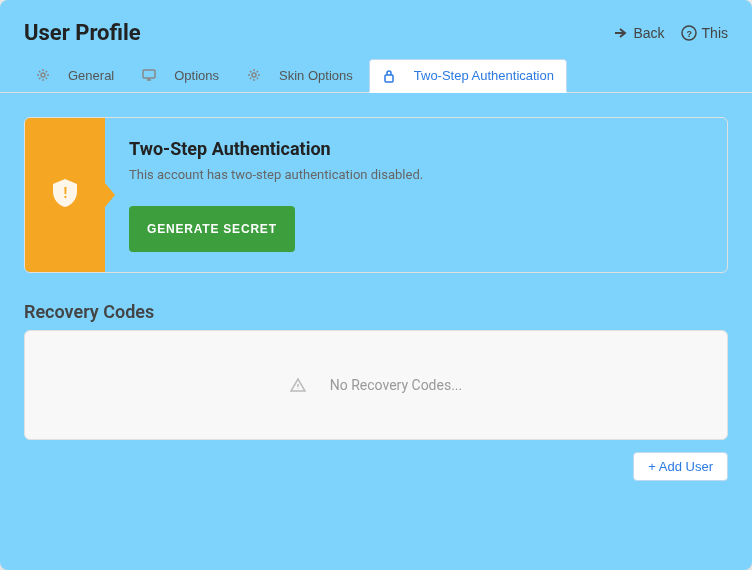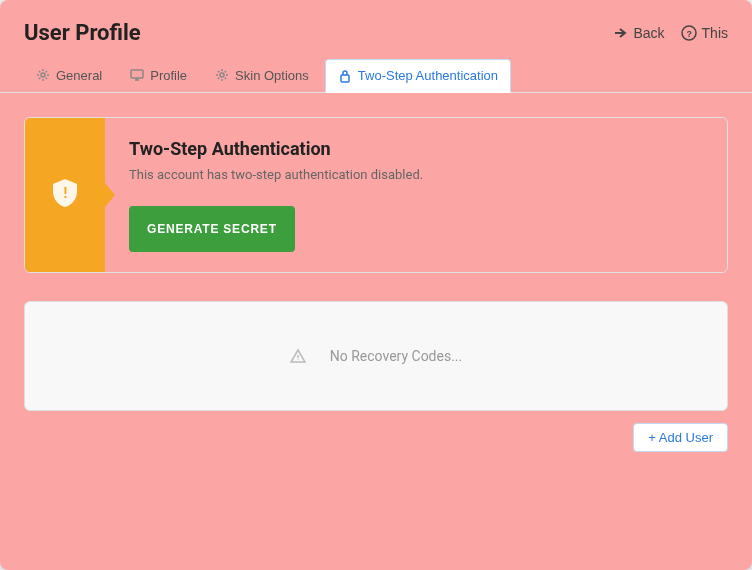--- a/index.html
+++ b/index.html
@@ -7,21 +7,21 @@
       font-family: -apple-system, BlinkMacSystemFont, 'Segoe UI', Roboto, sans-serif;
       background: #f0f0f0;
       display: flex;
       justify-content: center;
       align-items: center;
       min-height: 100vh;
     }
     .window {
       width: 752px;
       min-height: 570px;
-      background: #fca5a5;
+      background: #7dd3fc;
       border-radius: 8px;
       box-shadow: 0 2px 12px rgba(0,0,0,0.15);
       overflow: hidden;
     }
     .header {
       padding: 20px 24px 0 24px;
       border-bottom: 1px solid #e0e0e0;
     }
     .header-top {
       display: flex;
@@ -53,21 +53,21 @@
     .header-action-btn svg {
       width: 16px; height: 16px;
     }
     .tabs {
       display: flex;
       gap: 4px;
     }
     .tab {
       display: flex;
       align-items: center;
-      gap: 6px;
+      gap: 18px;
       padding: 8px 12px;
       font-size: 13px;
       color: #555;
       cursor: pointer;
       border: none;
       background: none;
       border-bottom: 2px solid transparent;
       margin-bottom: -1px;
       border-radius: 4px 4px 0 0;
       text-decoration: none;
@@ -228,21 +228,21 @@
           <circle cx="7" cy="7" r="2"></circle>
           <path d="M7 1v2M7 11v2M1 7h2M11 7h2M2.93 2.93l1.41 1.41M9.66 9.66l1.41 1.41M2.93 11.07l1.41-1.41M9.66 4.34l1.41-1.41"></path>
         </svg>
         <span>General</span>
       </button>
       <button class="tab">
         <svg viewBox="0 0 14 14" fill="none" stroke="#888" stroke-width="1.5">
           <rect x="1" y="2" width="12" height="8" rx="1"></rect>
           <path d="M5 12h4M7 10v2"></path>
         </svg>
-        <span>Profile</span>
+        <span>Options</span>
       </button>
       <button class="tab">
         <svg viewBox="0 0 14 14" fill="none" stroke="#888" stroke-width="1.5">
           <circle cx="7" cy="7" r="2"></circle>
           <path d="M7 1v2M7 11v2M1 7h2M11 7h2M2.93 2.93l1.41 1.41M9.66 9.66l1.41 1.41M2.93 11.07l1.41-1.41M9.66 4.34l1.41-1.41"></path>
         </svg>
         <span>Skin Options</span>
       </button>
       <button class="tab active">
         <svg viewBox="0 0 14 14" fill="none" stroke="#2a7ae2" stroke-width="1.5">
@@ -266,20 +266,21 @@
         </div>
       </div>
       <div class="auth-card-body">
         <div class="auth-card-title">Two-Step Authentication</div>
         <div class="auth-card-desc">This account has two-step authentication disabled.</div>
         <button class="generate-btn">GENERATE SECRET</button>
       </div>
     </div>
 
     <div class="recovery-section">
+      <div class="recovery-title">Recovery Codes</div>
       <div class="recovery-box">
         <div class="no-codes">
           <svg class="warning-icon" viewBox="0 0 16 16" fill="none" stroke="#bbb" stroke-width="1.5">
             <path d="M8 2L1 14h14L8 2z"></path>
             <path d="M8 7v3M8 11.5v.5"></path>
           </svg>
           <span>No Recovery Codes...</span>
         </div>
       </div>
       <div class="add-codes-row">

